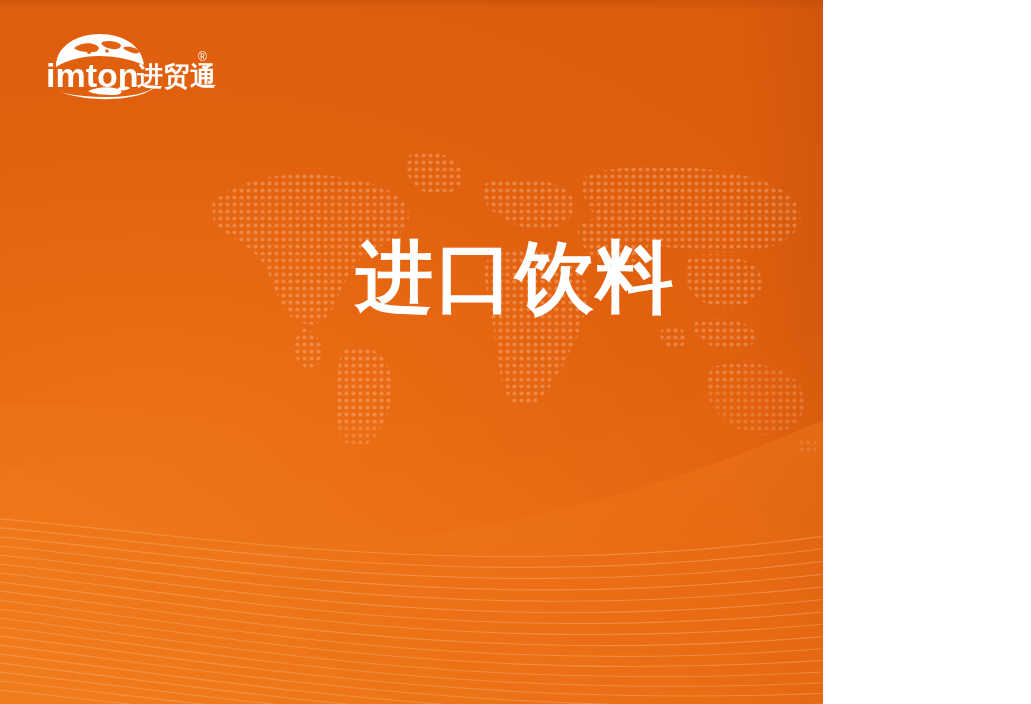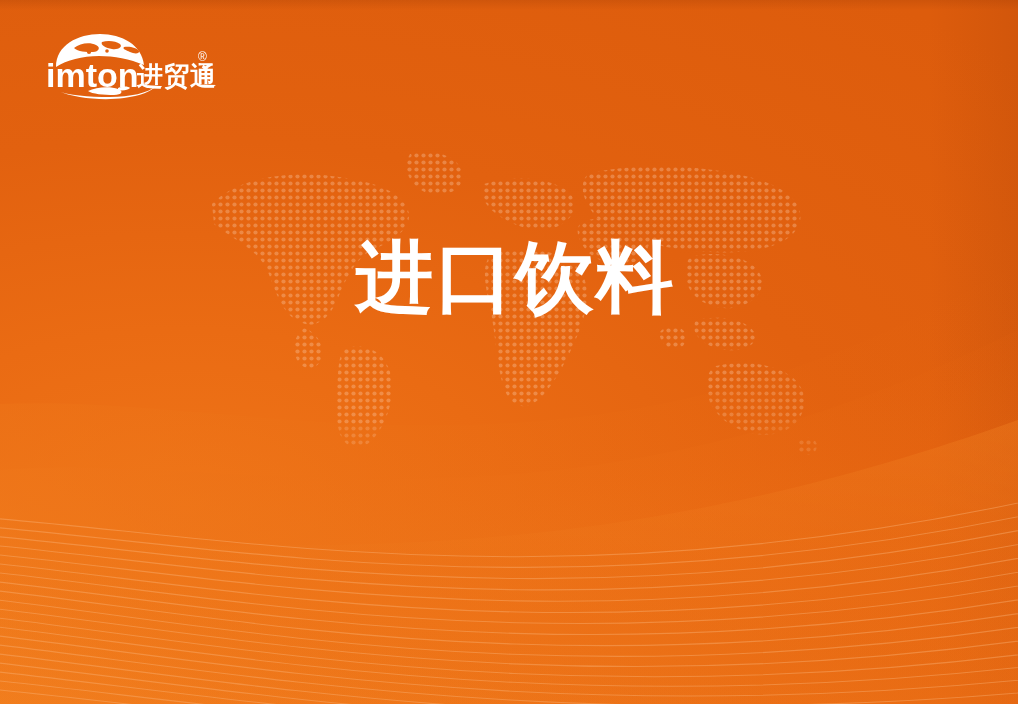--- a/index.html
+++ b/index.html
@@ -2,21 +2,21 @@
 <html><head>
 <meta charset="utf-8">
 <style>
   html, body {
     margin: 0;
     padding: 0;
     background: #ffffff;
   }
   #banner {
     position: relative;
-    width: 1018px;
+    width: 823px;
     height: 704px;
     overflow: hidden;
     background: #e2610f;
     font-family: "Liberation Sans", "DejaVu Sans", sans-serif;
   }
 
   
   .bg-base {
     position: absolute;
     inset: 0;

